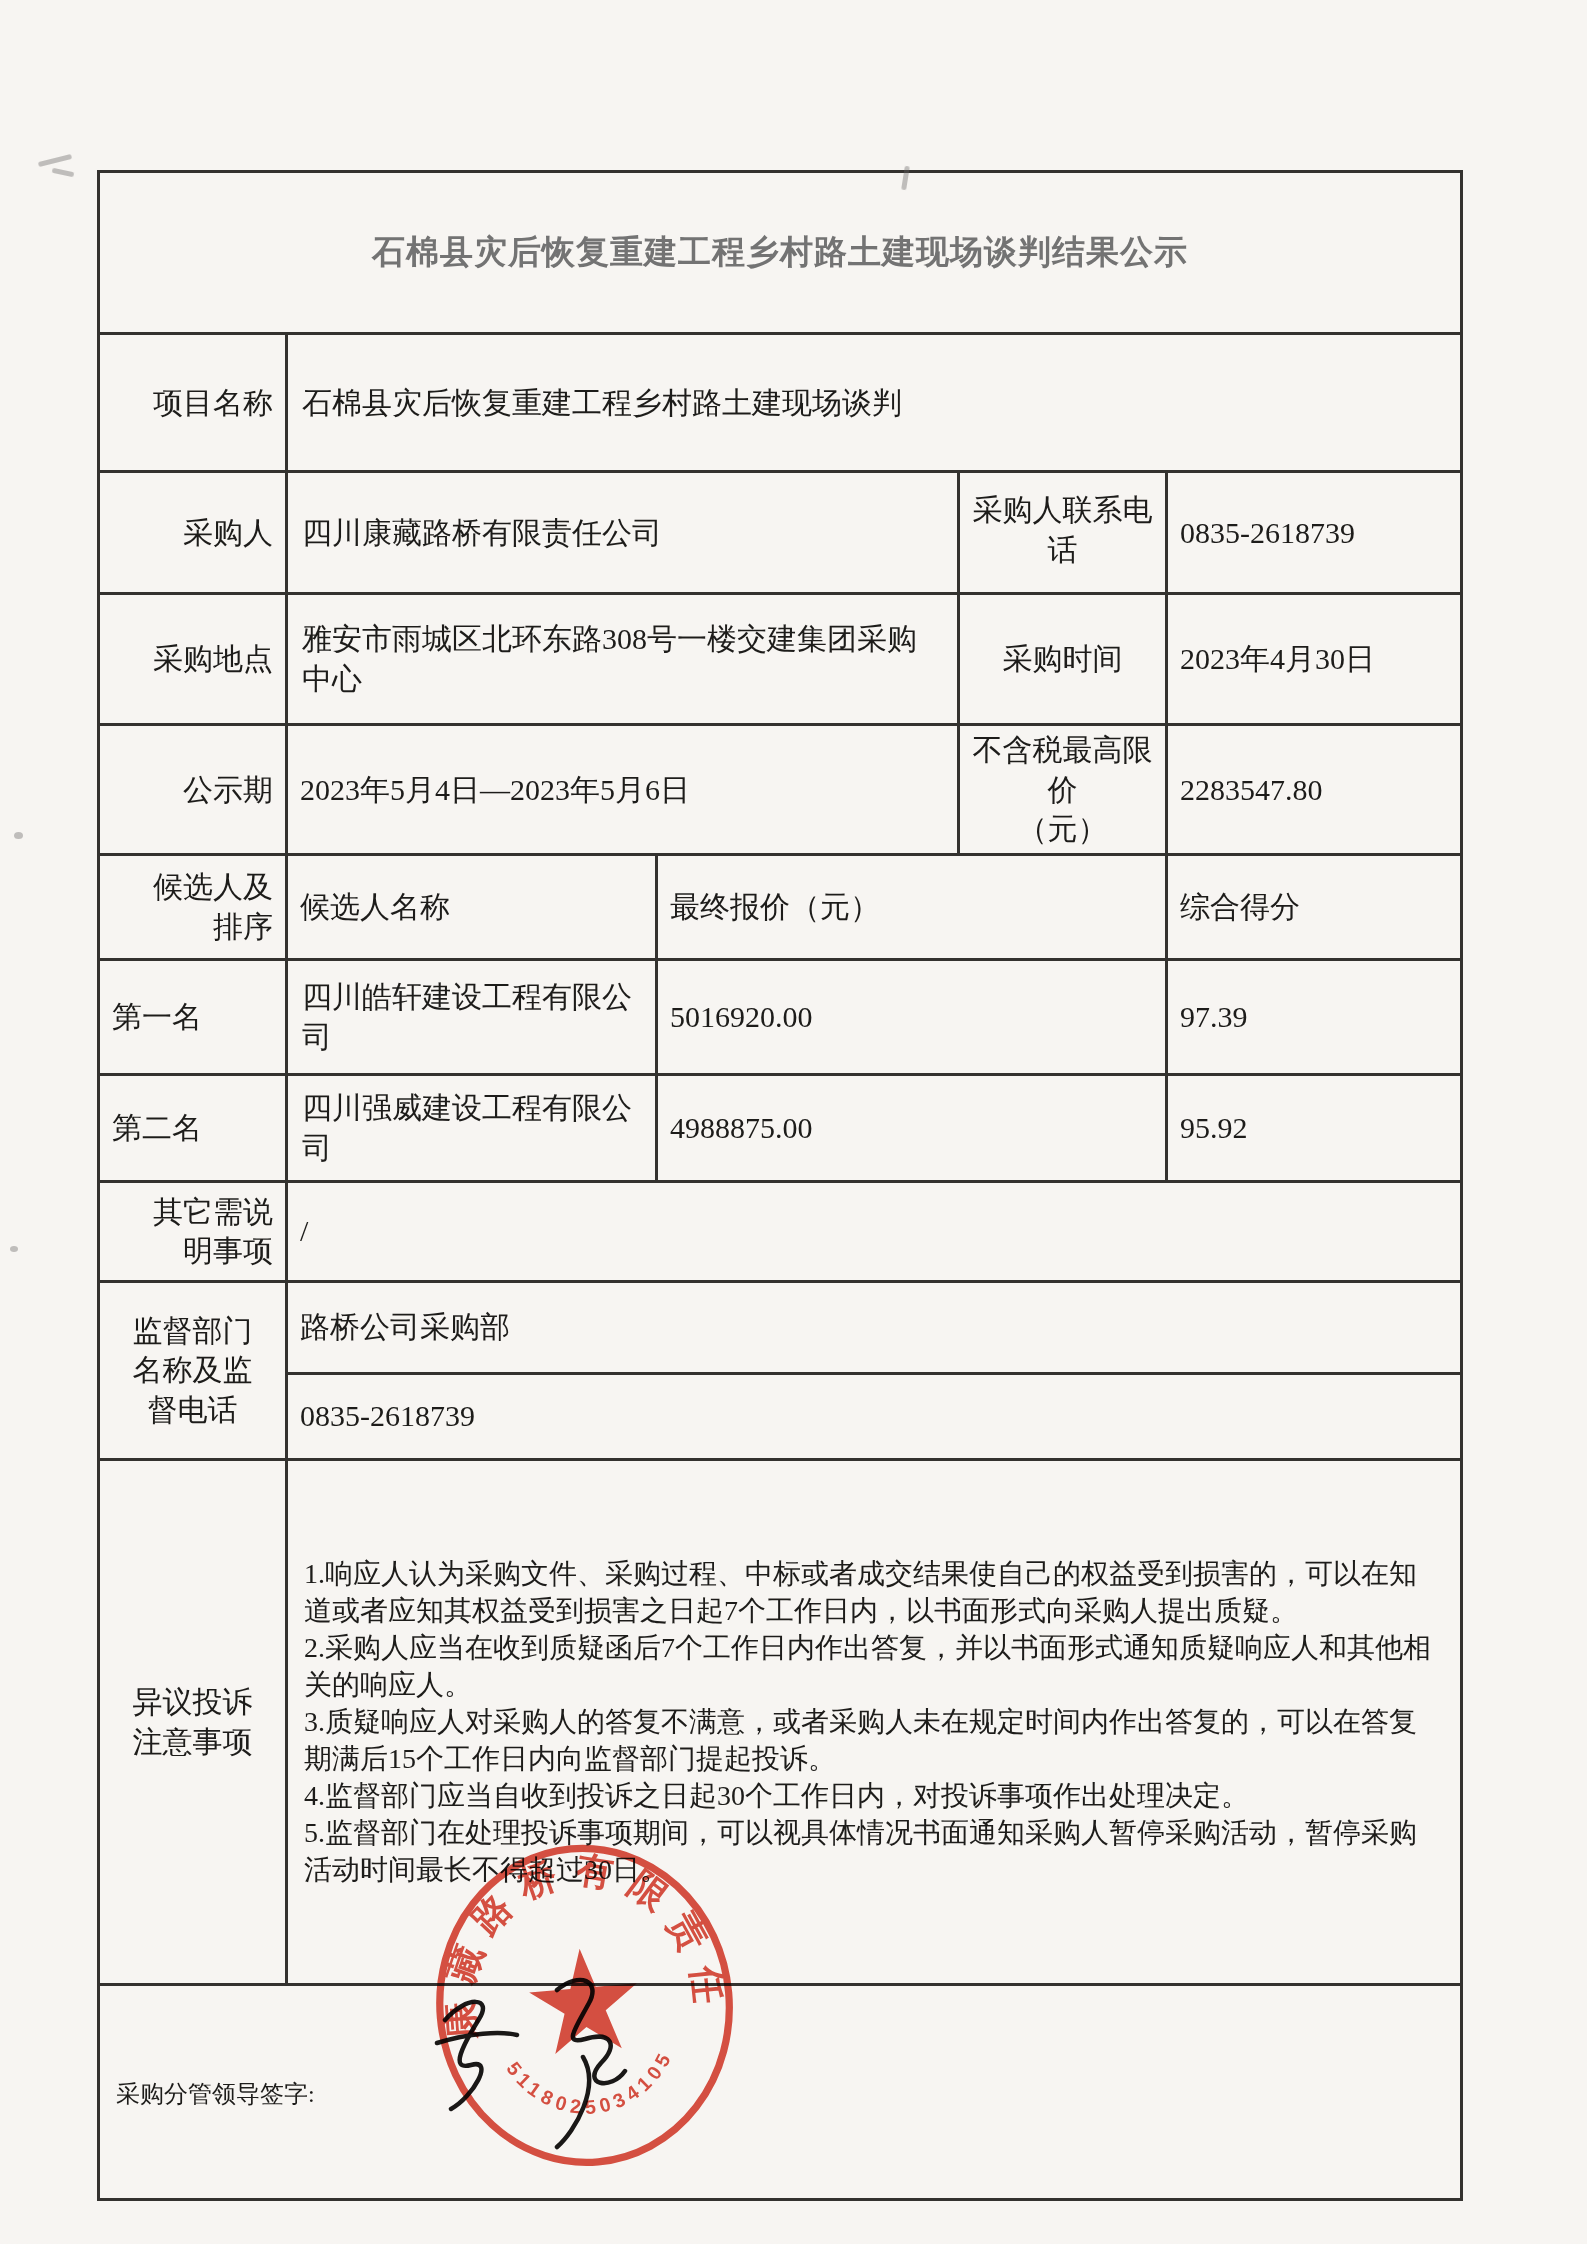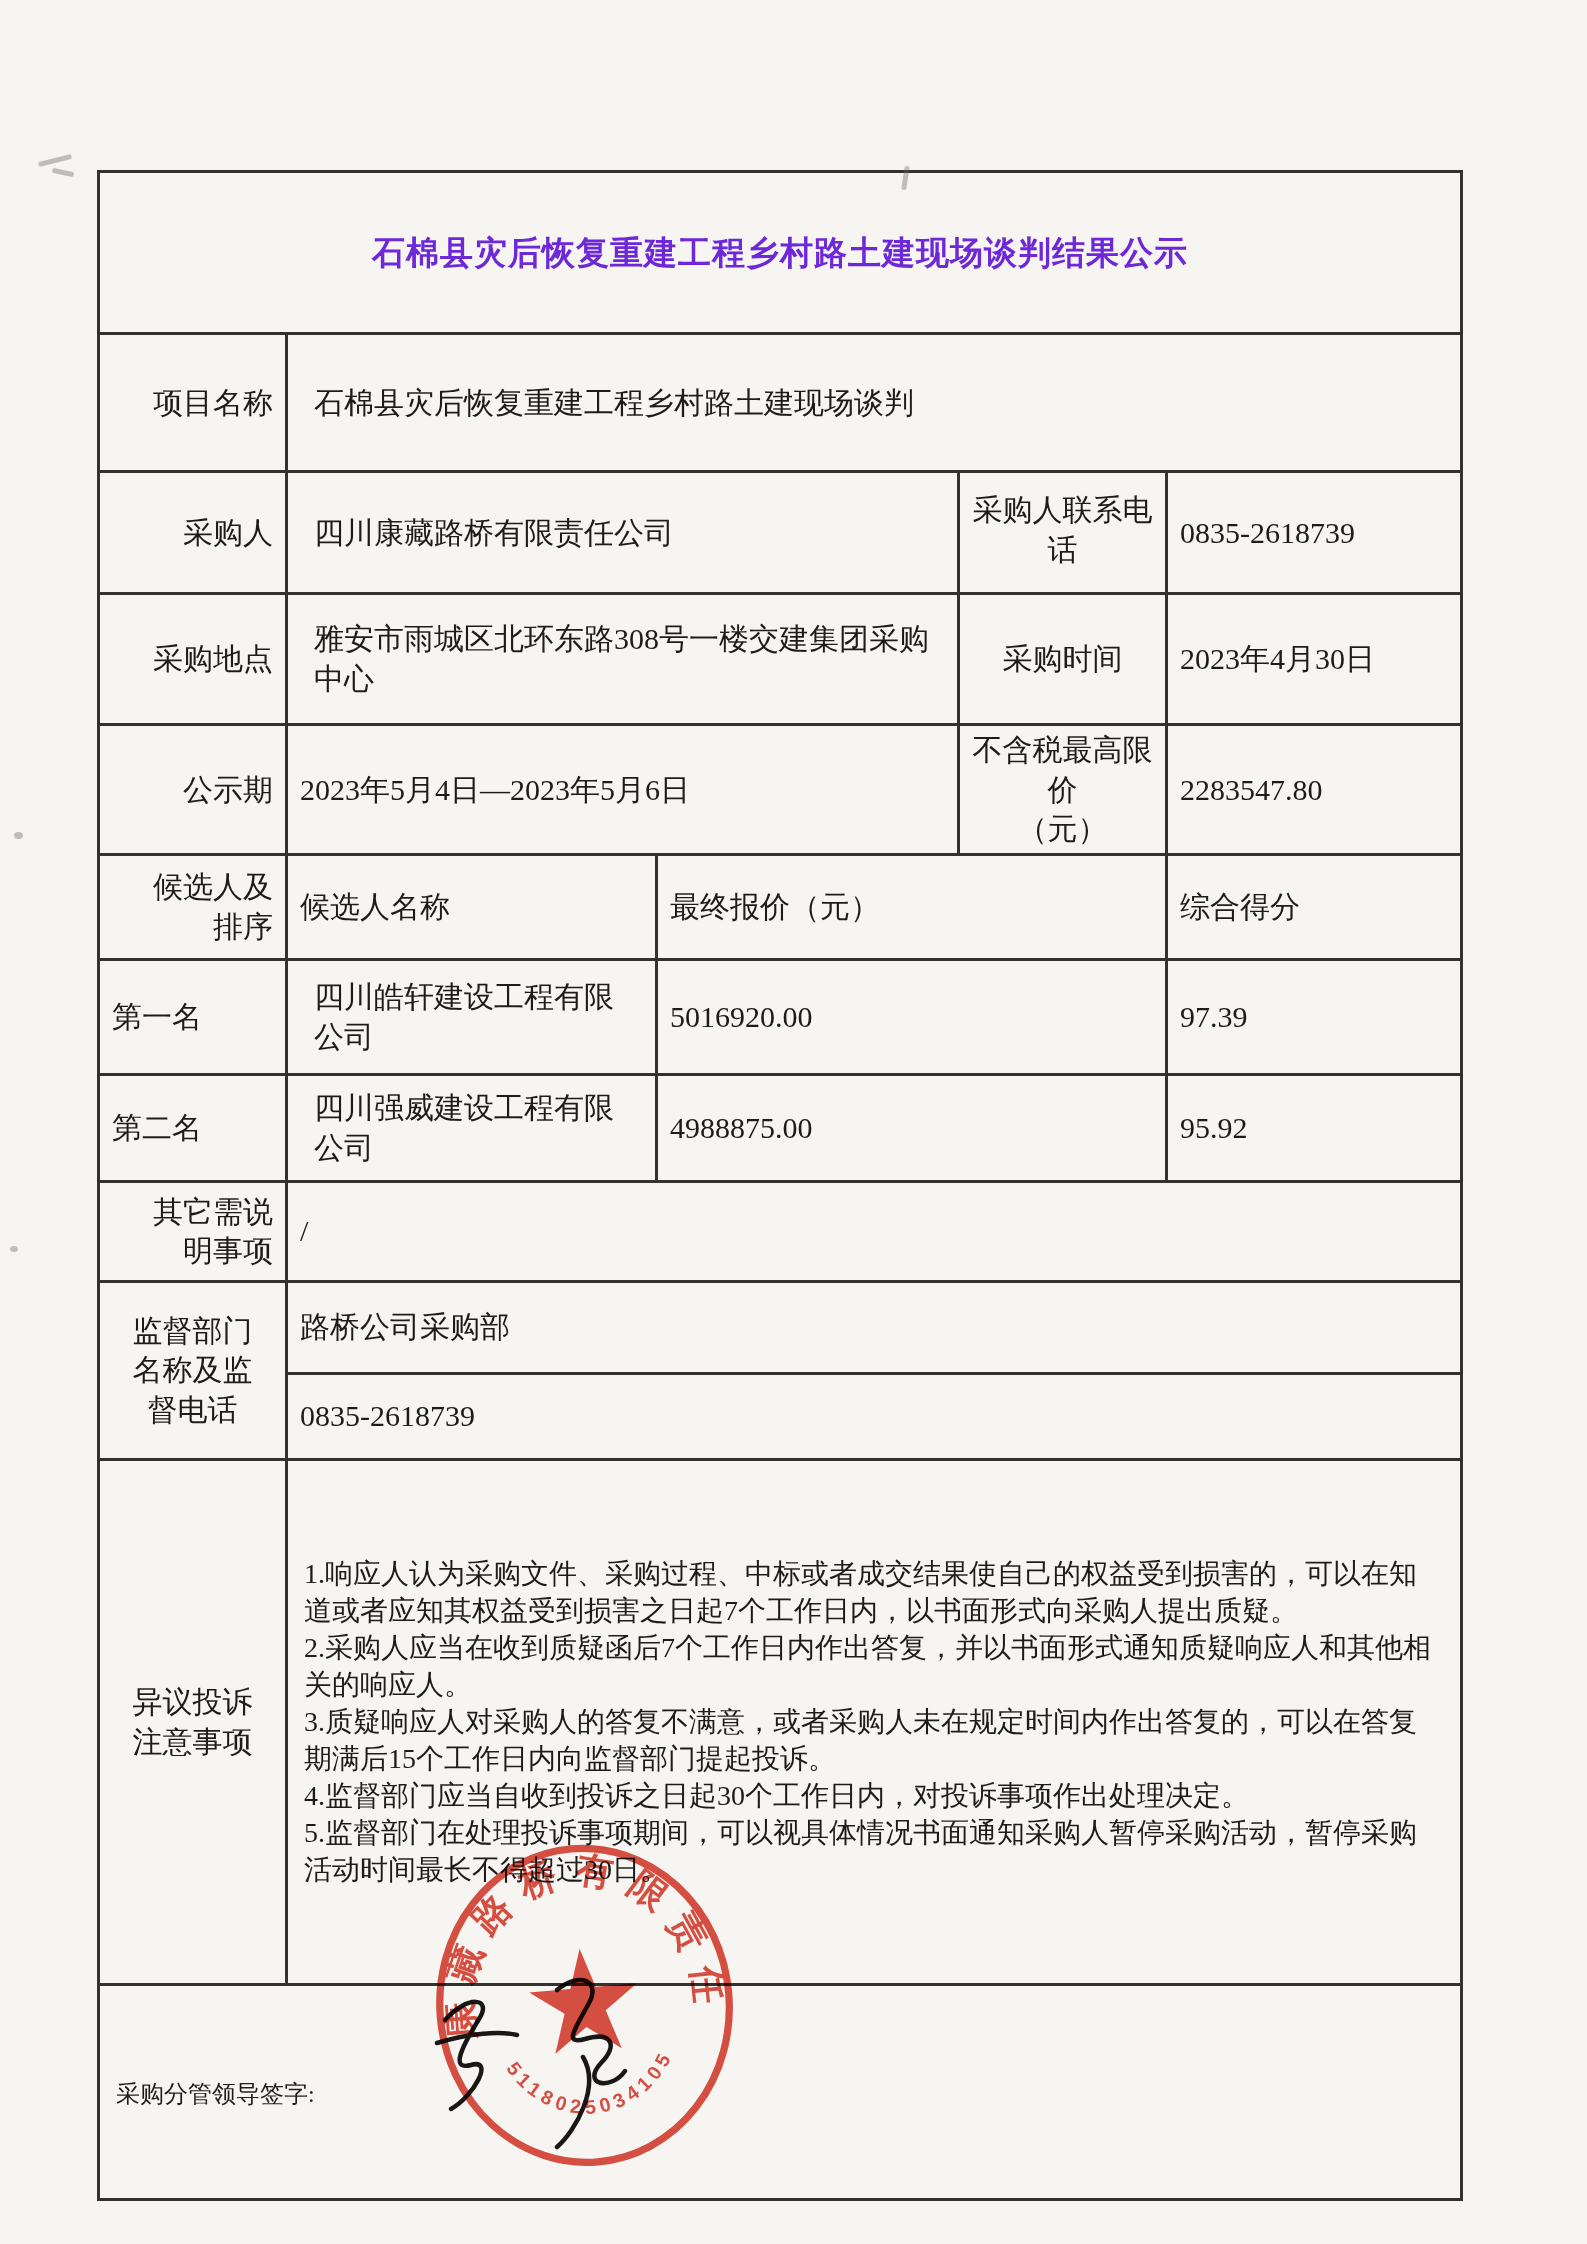--- a/index.html
+++ b/index.html
@@ -24,25 +24,25 @@
 
   tr.h-title{height:162px} tr.h-project{height:138px} tr.h-purch{height:122px}
   tr.h-loc{height:131px} tr.h-pub{height:100px} tr.h-candhdr{height:105px}
   tr.h-first{height:115px} tr.h-second{height:107px} tr.h-other{height:100px}
   tr.h-sup1{height:92px} tr.h-sup2{height:86px} tr.h-obj{height:525px}
   tr.h-sign{height:215px}
 
   .title-cell { text-align:center; }
   .title-cell h1 {
     margin:0; font-size:33px; font-weight:bold; letter-spacing:1px;
-    font-family:Liberation Sans, sans-serif; color:#6d28d9;
+    font-family:Liberation Serif, serif; color:#737373;
   }
   .lbl   { text-align:right;  padding-left:14px; }
   .lbl-c { text-align:center; padding-left:6px; padding-right:6px;margin-left:36px; }
-  .val-l { text-align:left;  padding-left:26px; }
+  .val-l { text-align:left;  padding-left:14px; }
   .val-c { }
   .phone-lbl { text-align:center; font-size:30px; padding-left:2px; padding-right:2px;font-family:Liberation Mono, monospace; }
   .obj-cell { padding:10px 16px; }
   .obj-item { font-size:28px; line-height:37px; text-align:left; }
   .sign-cell { text-align:left; padding-left:16px; }
   .sign-label { font-size:24px;margin-top:46px; }
 
   .stamp {
     position:absolute; left:430px; top:1840px; width:310px; height:341px;
     transform:rotate(-5deg); opacity:.88; mix-blend-mode:multiply;

